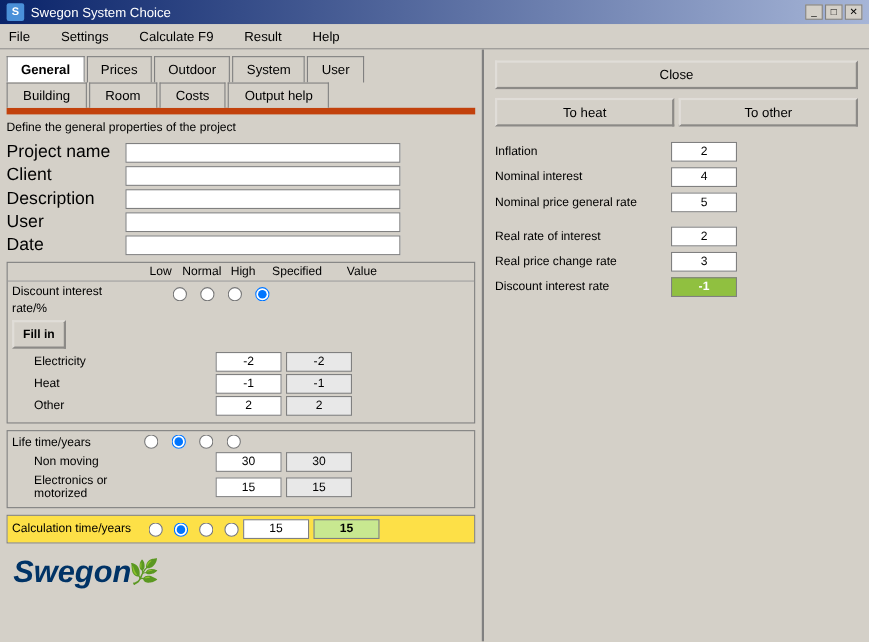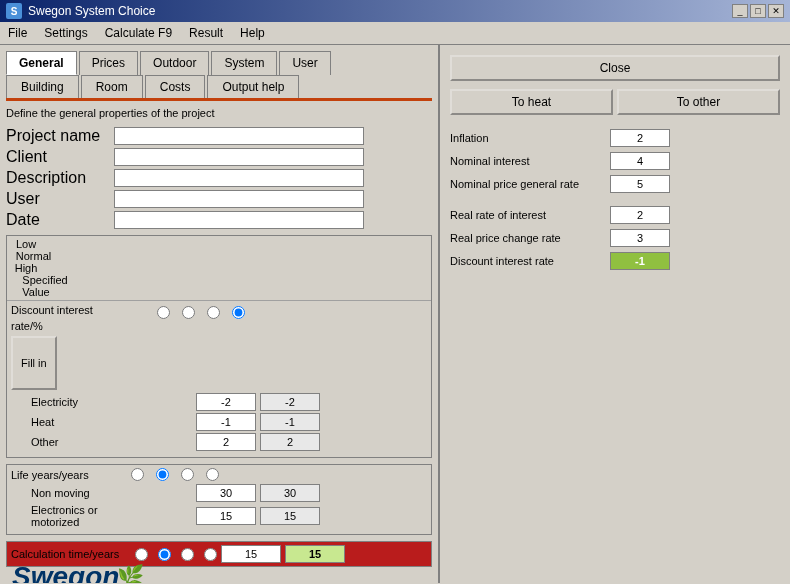--- a/index.html
+++ b/index.html
@@ -50,21 +50,21 @@
       align-items: center;
       justify-content: center;
       font-size: 9px;
       cursor: pointer;
       color: #000;
     }
     .menu-bar {
       background: #d4d0c8;
       display: flex;
       padding: 2px 4px;
-      gap: 9px;
+      gap: 20px;
       border-bottom: 1px solid #808080;
     }
     .menu-item {
       padding: 2px 4px;
       cursor: pointer;
       font-size: 12px;
     }
     .main-container {
       display: flex;
       height: calc(584px - 22px - 24px);
@@ -96,21 +96,21 @@
       margin-right: 2px;
     }
     .tab.active {
       background: #ffffff;
       border-bottom: 1px solid #ffffff;
       font-weight: bold;
     }
     .tabs-row2 {
       display: flex;
       gap: 0;
-      border-bottom: 3px solid #c2410c;
+      border-bottom: 6px solid #c2410c;
       margin-bottom: 6px;
     }
     .tab2 {
       padding: 4px 14px;
       background: #d4d0c8;
       border: 1px solid #808080;
       border-bottom: none;
       cursor: pointer;
       font-size: 12px;
       margin-right: 2px;
@@ -148,24 +148,24 @@
     input[type="text"] {
       border: 1px solid #808080;
       background: white;
       height: 18px;
       font-size: 11px;
       padding: 0 2px;
     }
     .fill-btn {
       background: #d4d0c8;
       border: 2px outset #e0ddd8;
-      padding: 19px 8px;
-      cursor: pointer;
-      font-size: 11px;
-      font-weight: normal;
+      padding: 5px 8px;
+      cursor: pointer;
+      font-size: 11px;
+      font-weight: bold;
     }
     .sub-row {
       display: flex;
       align-items: center;
       margin-bottom: 2px;
     }
     .num-input {
       width: 60px;
       text-align: center;
     }
@@ -182,21 +182,21 @@
     
     .calctime-section {
       border: 1px solid #808080;
       margin-top: 6px;
       background: #e0f0c8;
     }
     .calctime-row {
       display: flex;
       align-items: center;
       padding: 3px 4px;
-      background: #b91c1c;
+      background: #fde047;
     }
     .calctime-label {
       font-size: 11px;
       width: 120px;
     }
     
     .right-close-btn {
       width: 100%;
       height: 26px;
       background: #d4d0c8;
@@ -239,21 +239,21 @@
       font-size: 11px;
     }
     .rfield-input.green {
       background: #90c040;
       color: white;
       font-weight: bold;
     }
     
     .logo-area {
       position: absolute;
-      bottom: 16px;
+      bottom: 0;
       left: 6px;
       display: flex;
       align-items: center;
     }
   </style>
 </head>
 <body>
 
 <div class="title-bar">
   <div class="title-bar-left">
@@ -314,21 +314,21 @@
         <input class="form-input" type="text" style="">
       </div>
       <div class="form-row">
         <span class="form-label">Date</span>
         <input class="form-input" type="text" style="">
       </div>
     </div>
 
     <div class="discount-section">
 
-      <div style="display:flex; padding: 2px 4px; border-bottom: 1px solid #a0a0a0; flex-direction: column;">
+      <div style="display:flex; padding: 2px 4px; border-bottom: 1px solid #a0a0a0;">
         <div style="width:120px"></div>
         <div style="width:30px; text-align:center; font-size:11px;">Low</div>
         <div style="width:45px; text-align:center; font-size:11px;">Normal</div>
         <div style="width:30px; text-align:center; font-size:11px;">High</div>
         <div style="width:68px; text-align:center; font-size:11px;">Specified</div>
         <div style="width:50px; text-align:center; font-size:11px;">Value</div>
       </div>
 
       <div style="display:flex; padding: 3px 4px; align-items:flex-start;gap:26px;">
         <div style="width:120px;">
@@ -359,21 +359,21 @@
         <div class="sub-row">
           <span style="width:115px; font-size:11px; padding-left:20px;">Other</span>
           <input type="text" class="num-input" style="width: 60px; margin-left: 70px; height: 18px; text-align: center;" value="2">
           <input type="text" class="num-input-val" style="width: 60px; margin-left: 4px; height: 18px; text-align: center; background: rgb(232, 232, 232);" value="2">
         </div>
       </div>
     </div>
 
     <div class="lifetime-section">
       <div style="display:flex; padding: 3px 4px; align-items:center;">
-        <div style="width:120px; font-size:11px;">Life years/years</div>
+        <div style="width:120px; font-size:11px;">Life time/years</div>
         <div style="display:flex; gap:12px; align-items:center;">
           <input type="radio" name="lifetime" style="">
           <input type="radio" name="lifetime" checked="" style="">
           <input type="radio" name="lifetime" style="">
           <input type="radio" name="lifetime" style="">
         </div>
       </div>
       <div style="padding: 0 4px 4px 4px;">
         <div class="sub-row">
           <span style="width:115px; font-size:11px; padding-left:20px;">Non moving</span>

